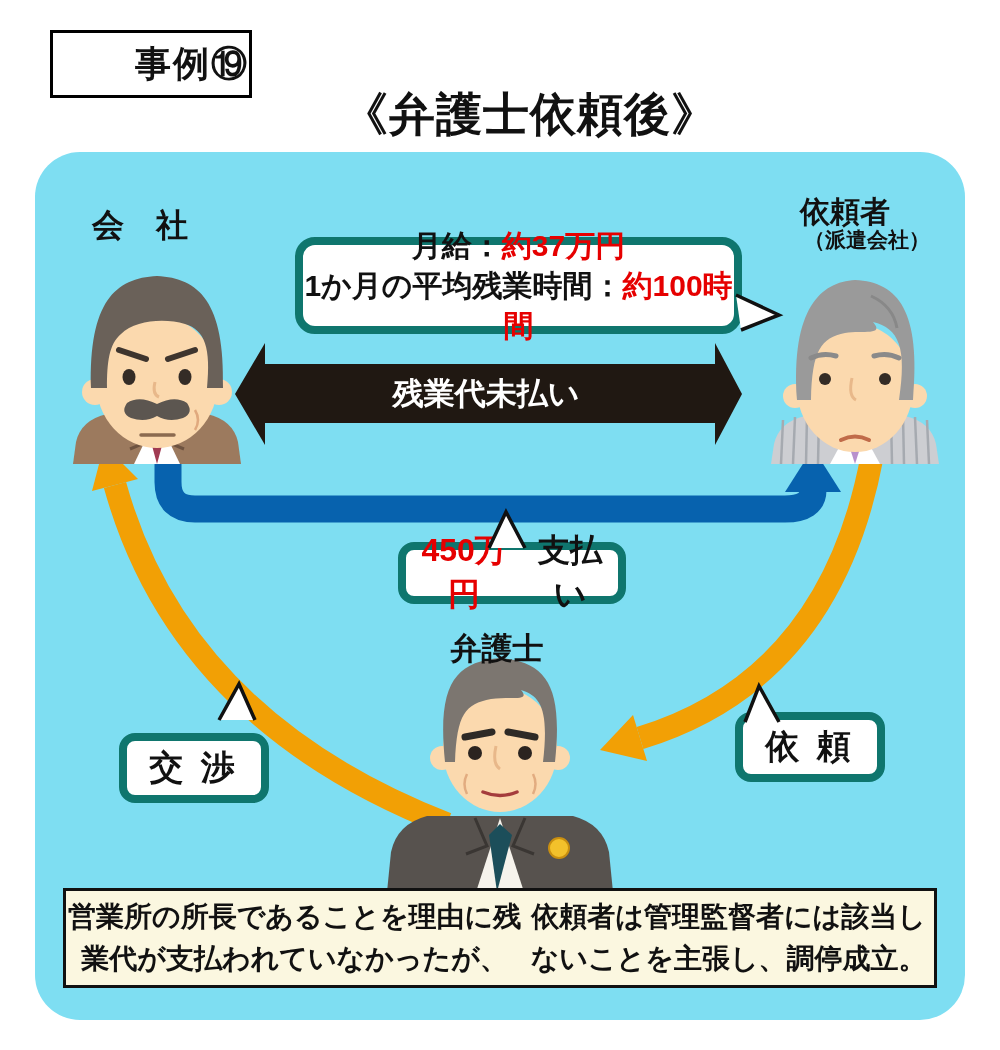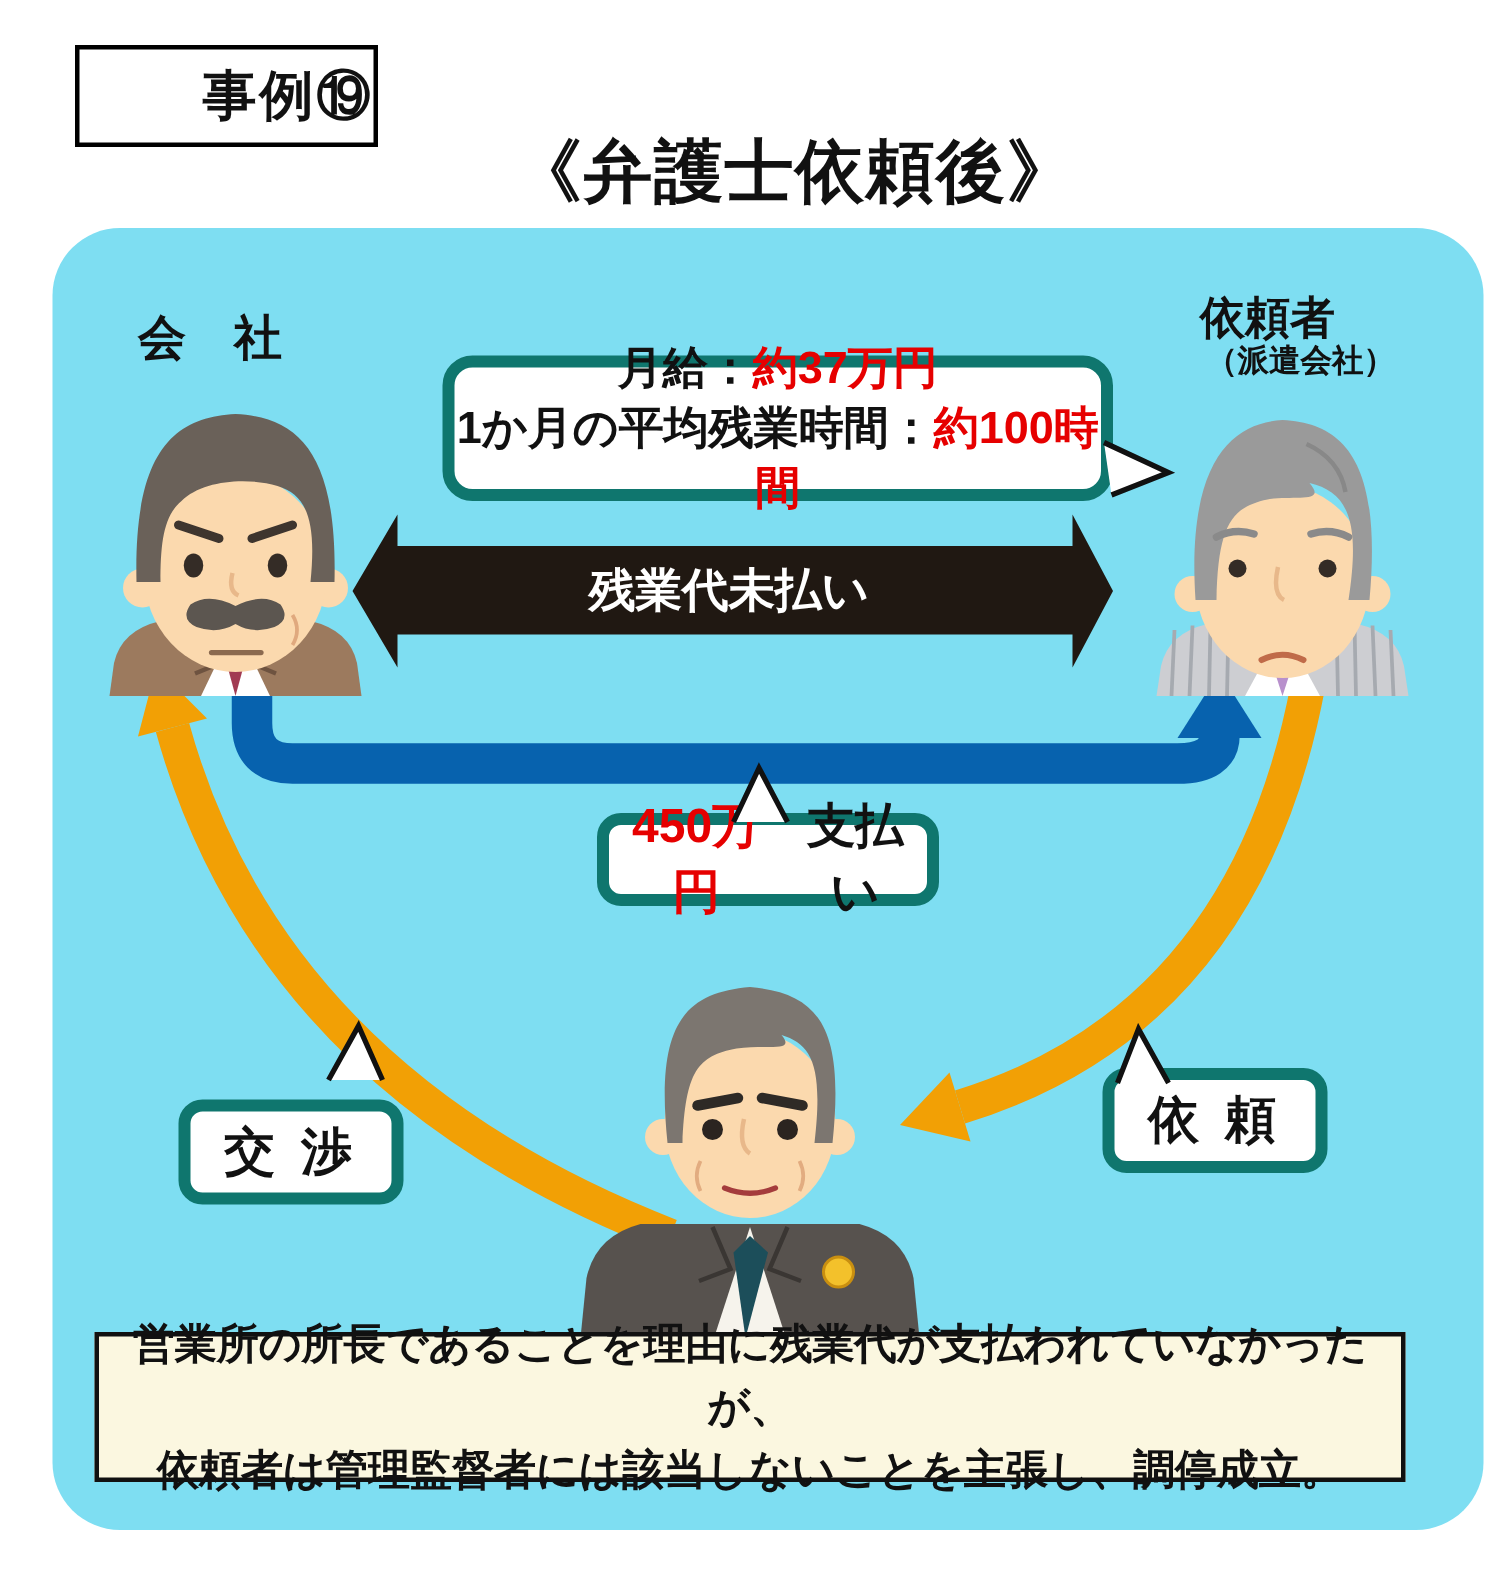--- a/index.html
+++ b/index.html
@@ -11,21 +11,21 @@
   .case-badge{
     left:50px;top:30px;width:196px;height:62px;border:3.5px solid #000;background:#fff;
     display:flex;align-items:center;justify-content:flex-end;
     font-size:36px;font-weight:bold;letter-spacing:2px;
   }
   .main-title{
     left:0;top:84px;width:100%;padding-left:60px;box-sizing:border-box;text-align:center;
     font-size:46px;font-weight:bold;letter-spacing:1px;font-family:Liberation Serif, serif;
   }
   .canvas{
-    left:35px;top:152px;width:930px;height:868px;border-radius:45px;background:var(--panel,#7EDEF2);padding-left:24px;
+    left:35px;top:152px;width:930px;height:868px;border-radius:45px;background:var(--panel,#7EDEF2);
   }
   .canvas > svg.scene{position:absolute;left:0;top:0;}
   .actor-label{font-weight:bold;text-align:center;}
   .company-label{left:30px;top:52px;width:150px;font-size:32px;}
   .client-label{left:735px;top:40px;width:150px;font-size:30px;}
   .client-sublabel{left:725px;top:74px;width:170px;font-size:21px;font-weight:bold;text-align:right;}
   .lawyer-label{left:392px;top:476px;width:140px;font-size:31px;}
   .bubble{
     background:#fff;border:8px solid #0f766e;display:flex;align-items:center;justify-content:center;
     font-weight:bold;text-align:center;box-sizing:border-box;
@@ -37,21 +37,21 @@
   .request-bubble{left:700px;top:560px;width:150px;height:70px;border-radius:16px;font-size:34px;letter-spacing:4px;}
   .red{color:var(--highlight-red,#E60000);}
   .tail{position:absolute;z-index:6;}
   .unpaid-label{
     left:300px;top:221px;width:302px;text-align:center;
     font-size:31px;font-weight:bold;color:#fff;z-index:4;
   }
   .footer-box{
     left:28px;top:736px;width:874px;height:100px;background:var(--footer-bg,#FBF7E0);
     border:3px solid #111;box-sizing:border-box;z-index:5;
-    display:flex;flex-direction:column;justify-content:center;align-items:center;
+    display:flex;flex-direction:row;justify-content:center;align-items:center;
     font-size:28px;font-weight:bold;line-height:42px;text-align:center;
   }
 </style>
 </head>
 <body>
 
 <div class="page">
 
   <div class="abs case-badge">
     <span>事例⑲</span>
@@ -151,20 +151,21 @@
         <path d="M461,594 Q457,612 465,617" stroke="#E8B88A" stroke-width="3" fill="none"></path>
         <path d="M448,640 Q465,647 482,640" stroke="#A43C3C" stroke-width="3.5" stroke-linecap="round" fill="none"></path>
         <path d="M432,622 Q427,632 432,642" stroke="#E2AC80" stroke-width="2.5" fill="none"></path>
         <path d="M498,622 Q503,632 498,642" stroke="#E2AC80" stroke-width="2.5" fill="none"></path>
       </g>
     </svg>
 
     <div class="abs actor-label company-label">会　社</div>
     <div class="abs actor-label client-label">依頼者</div>
     <div class="abs client-sublabel">（派遣会社）</div>
+    <div class="abs actor-label lawyer-label">弁護士</div>
 
     <div class="abs unpaid-label">残業代未払い</div>
 
     <div class="abs bubble salary-bubble">
       <div>
         <span>月給：</span><span class="red">約37万円</span>
       </div>
       <div>
         <span>1か月の平均残業時間：</span><span class="red">約100時間</span>
       </div>

